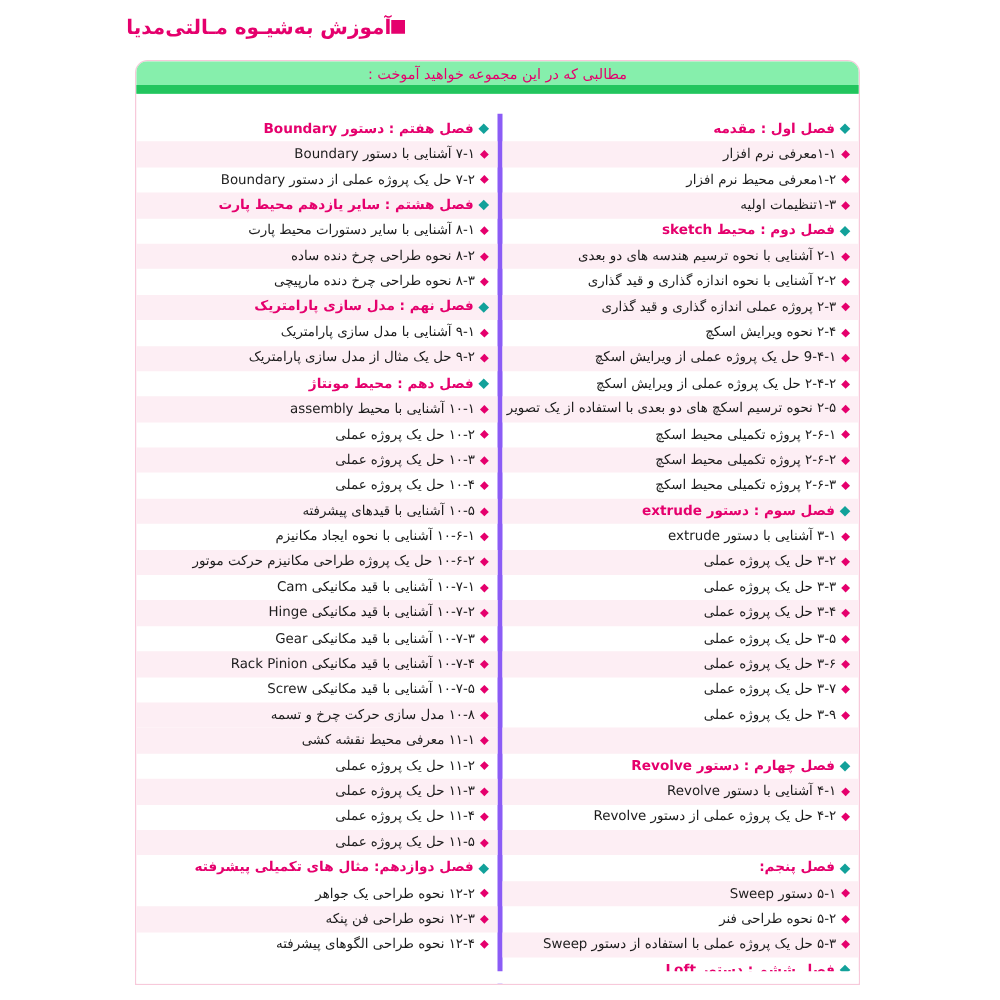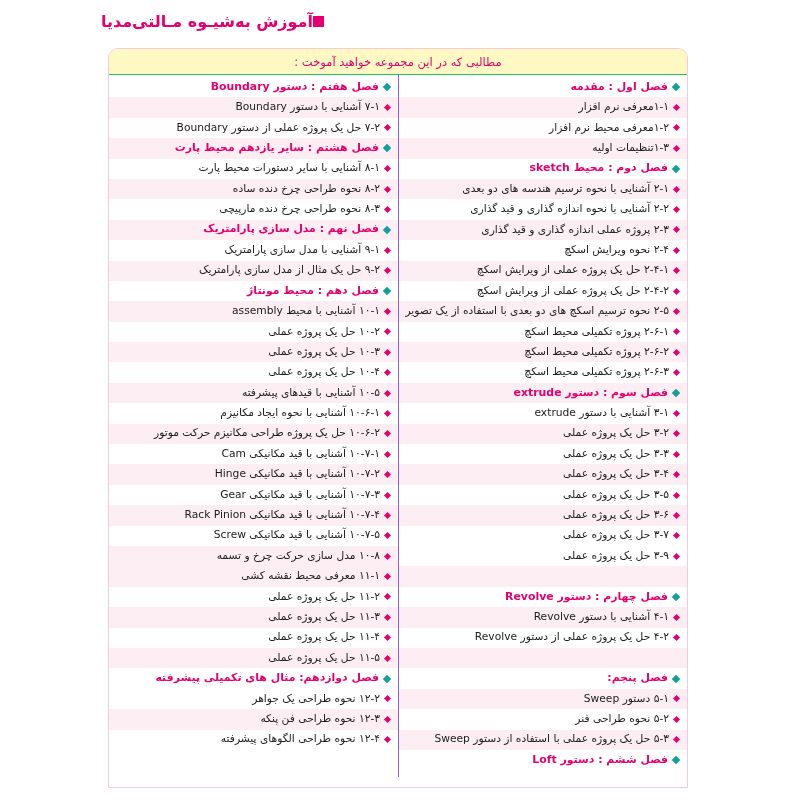--- a/index.html
+++ b/index.html
@@ -46,39 +46,40 @@
     position: absolute;
     top: 48px; right: 112px;
     width: 580px; height: 740px;
     background: #fff;
     border: 1px solid #f7c9da;
     border-radius: 10px 10px 0 0;
     overflow: hidden;
   }
   .card-title {
     height: 26px;
-    background: #fef9c3;
+    background: #86efac;
     color: #e5006d;
     font-size: 11.5px;
     display: flex;
     align-items: center;
     justify-content: center;
-    border-bottom: 1px solid #22c55e;
+    border-bottom: 7px solid #22c55e;
   }
 
   .columns {
     display: flex;
     flex-direction: row;
     height: calc(100% - 26px);
   }
   .col {
     width: 50%;
     padding: 2px 0 0 0;
-  }
-  .col-right { border-left: 1px solid #8b5cf6; text-align: center; }
+    margin-top: 16px;
+  }
+  .col-right { border-left: 4px solid #8b5cf6; text-align: center; }
 
   
   .row {
     height: 20.4px;
     display: flex;
     align-items: center;
     justify-content: flex-start;
     padding: 0 8px 0 6px;
     direction: rtl;
     white-space: nowrap;
@@ -164,21 +165,21 @@
           <div class="row zebra">
             <span class="bullet"></span>
             <span class="txt">۲-۳ پروژه عملی اندازه گذاری و قید گذاری</span>
           </div>
           <div class="row">
             <span class="bullet"></span>
             <span class="txt">۲-۴ نحوه ویرایش اسکچ</span>
           </div>
           <div class="row zebra">
             <span class="bullet"></span>
-            <span class="txt">۲-۴-۱ حل یک پروژه عملی از ویرایش اسکچ</span>
+            <span class="txt">9-۴-۱ حل یک پروژه عملی از ویرایش اسکچ</span>
           </div>
           <div class="row">
             <span class="bullet"></span>
             <span class="txt">۲-۴-۲ حل یک پروژه عملی از ویرایش اسکچ</span>
           </div>
           <div class="row zebra">
             <span class="bullet"></span>
             <span class="txt">۲-۵ نحوه ترسیم اسکچ های دو بعدی با استفاده از یک تصویر</span>
           </div>
           <div class="row">

